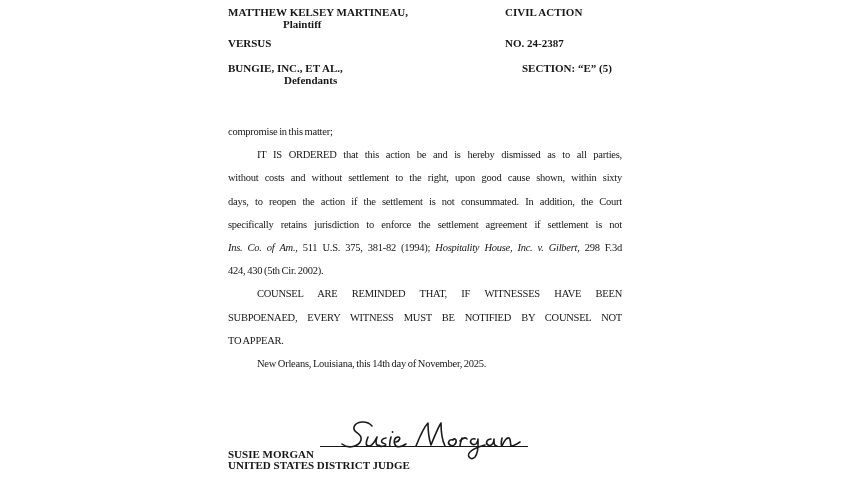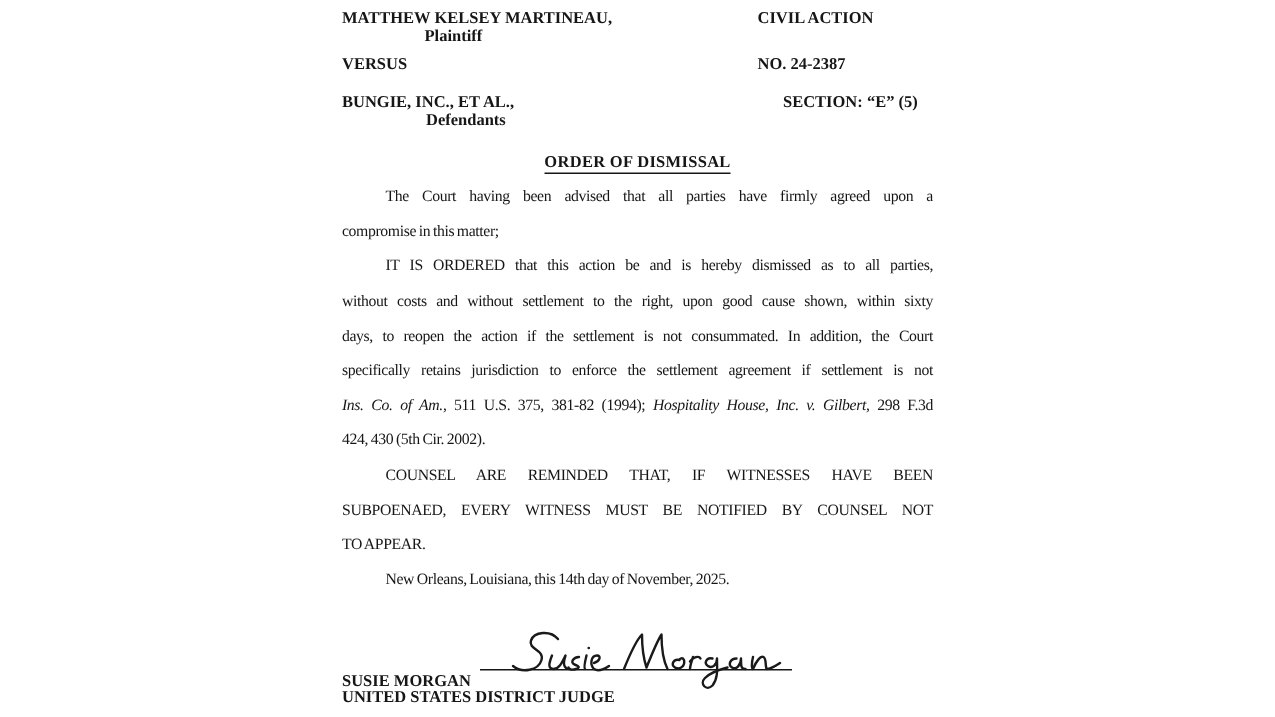--- a/index.html
+++ b/index.html
@@ -64,24 +64,22 @@
       <div class="cap cap-pl-name">MATTHEW KELSEY MARTINEAU,</div>
       <div class="cap cap-pl-role">Plaintiff</div>
       <div class="cap cap-versus">VERSUS</div>
       <div class="cap cap-df-name">BUNGIE, INC., ET AL.,</div>
       <div class="cap cap-df-role">Defendants</div>
       <div class="cap cap-civ">CIVIL ACTION</div>
       <div class="cap cap-no">NO. 24-2387</div>
       <div class="cap cap-sec">SECTION: “E” (5)</div>
     </div>
 
-    <h1 class="order-title"><span class="u">ORDER OF DISMISSAL</span></h1>
 
     <div class="order-body">
-        <div class="tline indent"><span>The Court having been advised that all parties have firmly agreed upon a</span></div>
         <div class="tline last"><span>compromise in this matter;</span></div>
         <div class="tline indent"><span class="bold">IT IS ORDERED</span><span> that this action be and is hereby dismissed as to all parties,</span></div>
         <div class="tline"><span>without costs and without settlement to the right, upon good cause shown, within sixty</span></div>
         <div class="tline"><span>days, to reopen the action if the settlement is not consummated. In addition, the Court</span></div>
         <div class="tline"><span>specifically retains jurisdiction to enforce the settlement agreement if settlement is not</span></div>
         <div class="tline"><span class="italic">Ins. Co. of Am.,</span><span> 511 U.S. 375, 381-82 (1994); </span><span class="italic">Hospitality House, Inc. v. Gilbert,</span><span> 298 F.3d</span></div>
         <div class="tline last"><span>424, 430 (5th Cir. 2002).</span></div>
         <div class="tline indent bold"><span>COUNSEL ARE REMINDED THAT, IF WITNESSES HAVE BEEN</span></div>
         <div class="tline bold"><span>SUBPOENAED, EVERY WITNESS MUST BE NOTIFIED BY COUNSEL NOT</span></div>
         <div class="tline last bold"><span>TO APPEAR.</span></div>

